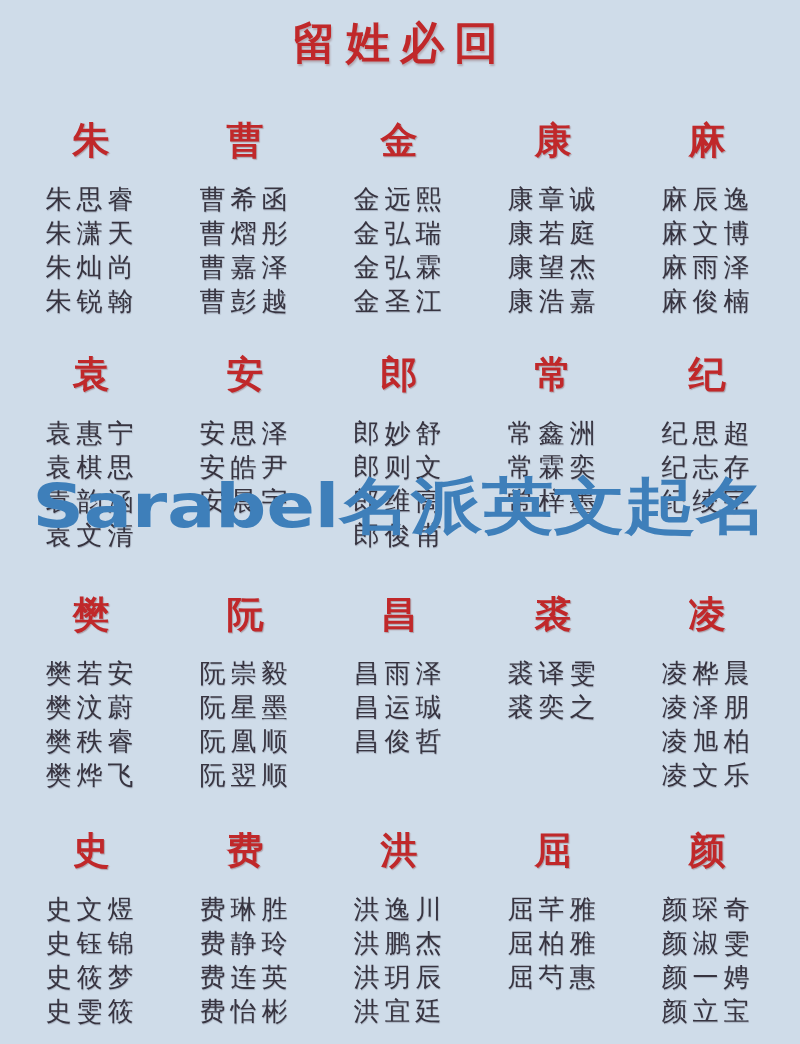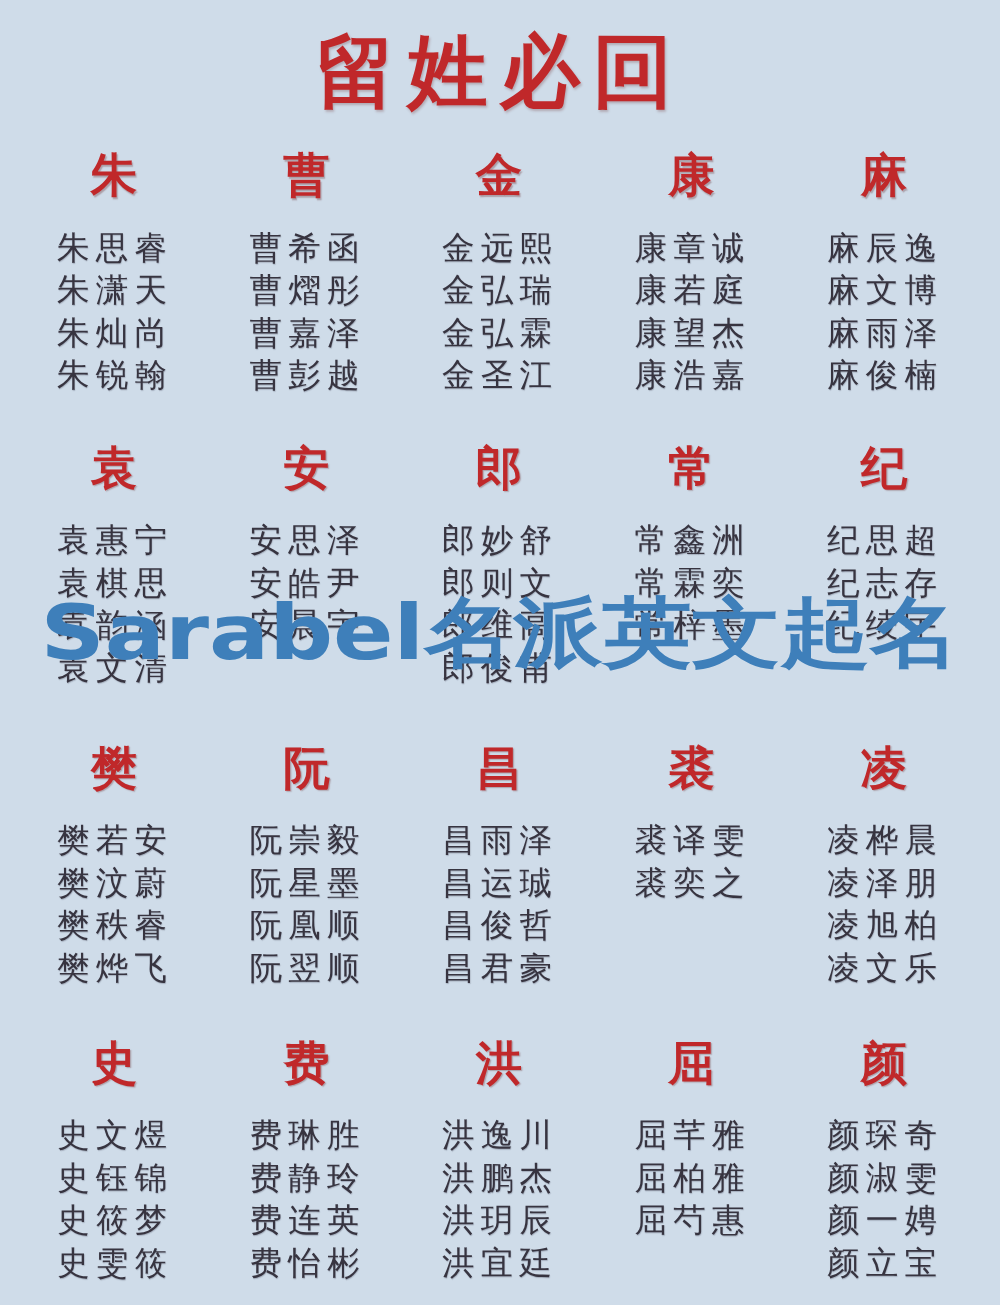--- a/index.html
+++ b/index.html
@@ -15,21 +15,21 @@
     width:800px;height:1044px;
     margin:0 auto;
     background:var(--bg);
     overflow:hidden;
   }
   .title{
     margin:0;
     padding-top:14px;
     text-align:center;
     font-family:"DejaVu Serif","Liberation Serif",serif;
-    font-size:64px;
+    font-size:44px;
     font-weight:bold;
     letter-spacing:10px;
     color:var(--red);
     text-shadow:1px 2px 2px rgba(90,20,20,0.25);
   }
   .section{
     position:absolute;
     left:18px;right:18px;
     display:grid;
     grid-template-columns:repeat(5,1fr);
@@ -162,21 +162,20 @@
           <div class="name">阮崇毅</div>
           <div class="name">阮星墨</div>
           <div class="name">阮凰顺</div>
           <div class="name">阮翌顺</div>
         </div>
         <div class="group">
           <div class="surname">昌</div>
           <div class="name">昌雨泽</div>
           <div class="name">昌运珹</div>
           <div class="name">昌俊哲</div>
-          <div class="name">昌君豪</div>
         </div>
         <div class="group">
           <div class="surname">裘</div>
           <div class="name">裘译雯</div>
           <div class="name">裘奕之</div>
         </div>
         <div class="group">
           <div class="surname">凌</div>
           <div class="name">凌桦晨</div>
           <div class="name">凌泽朋</div>

